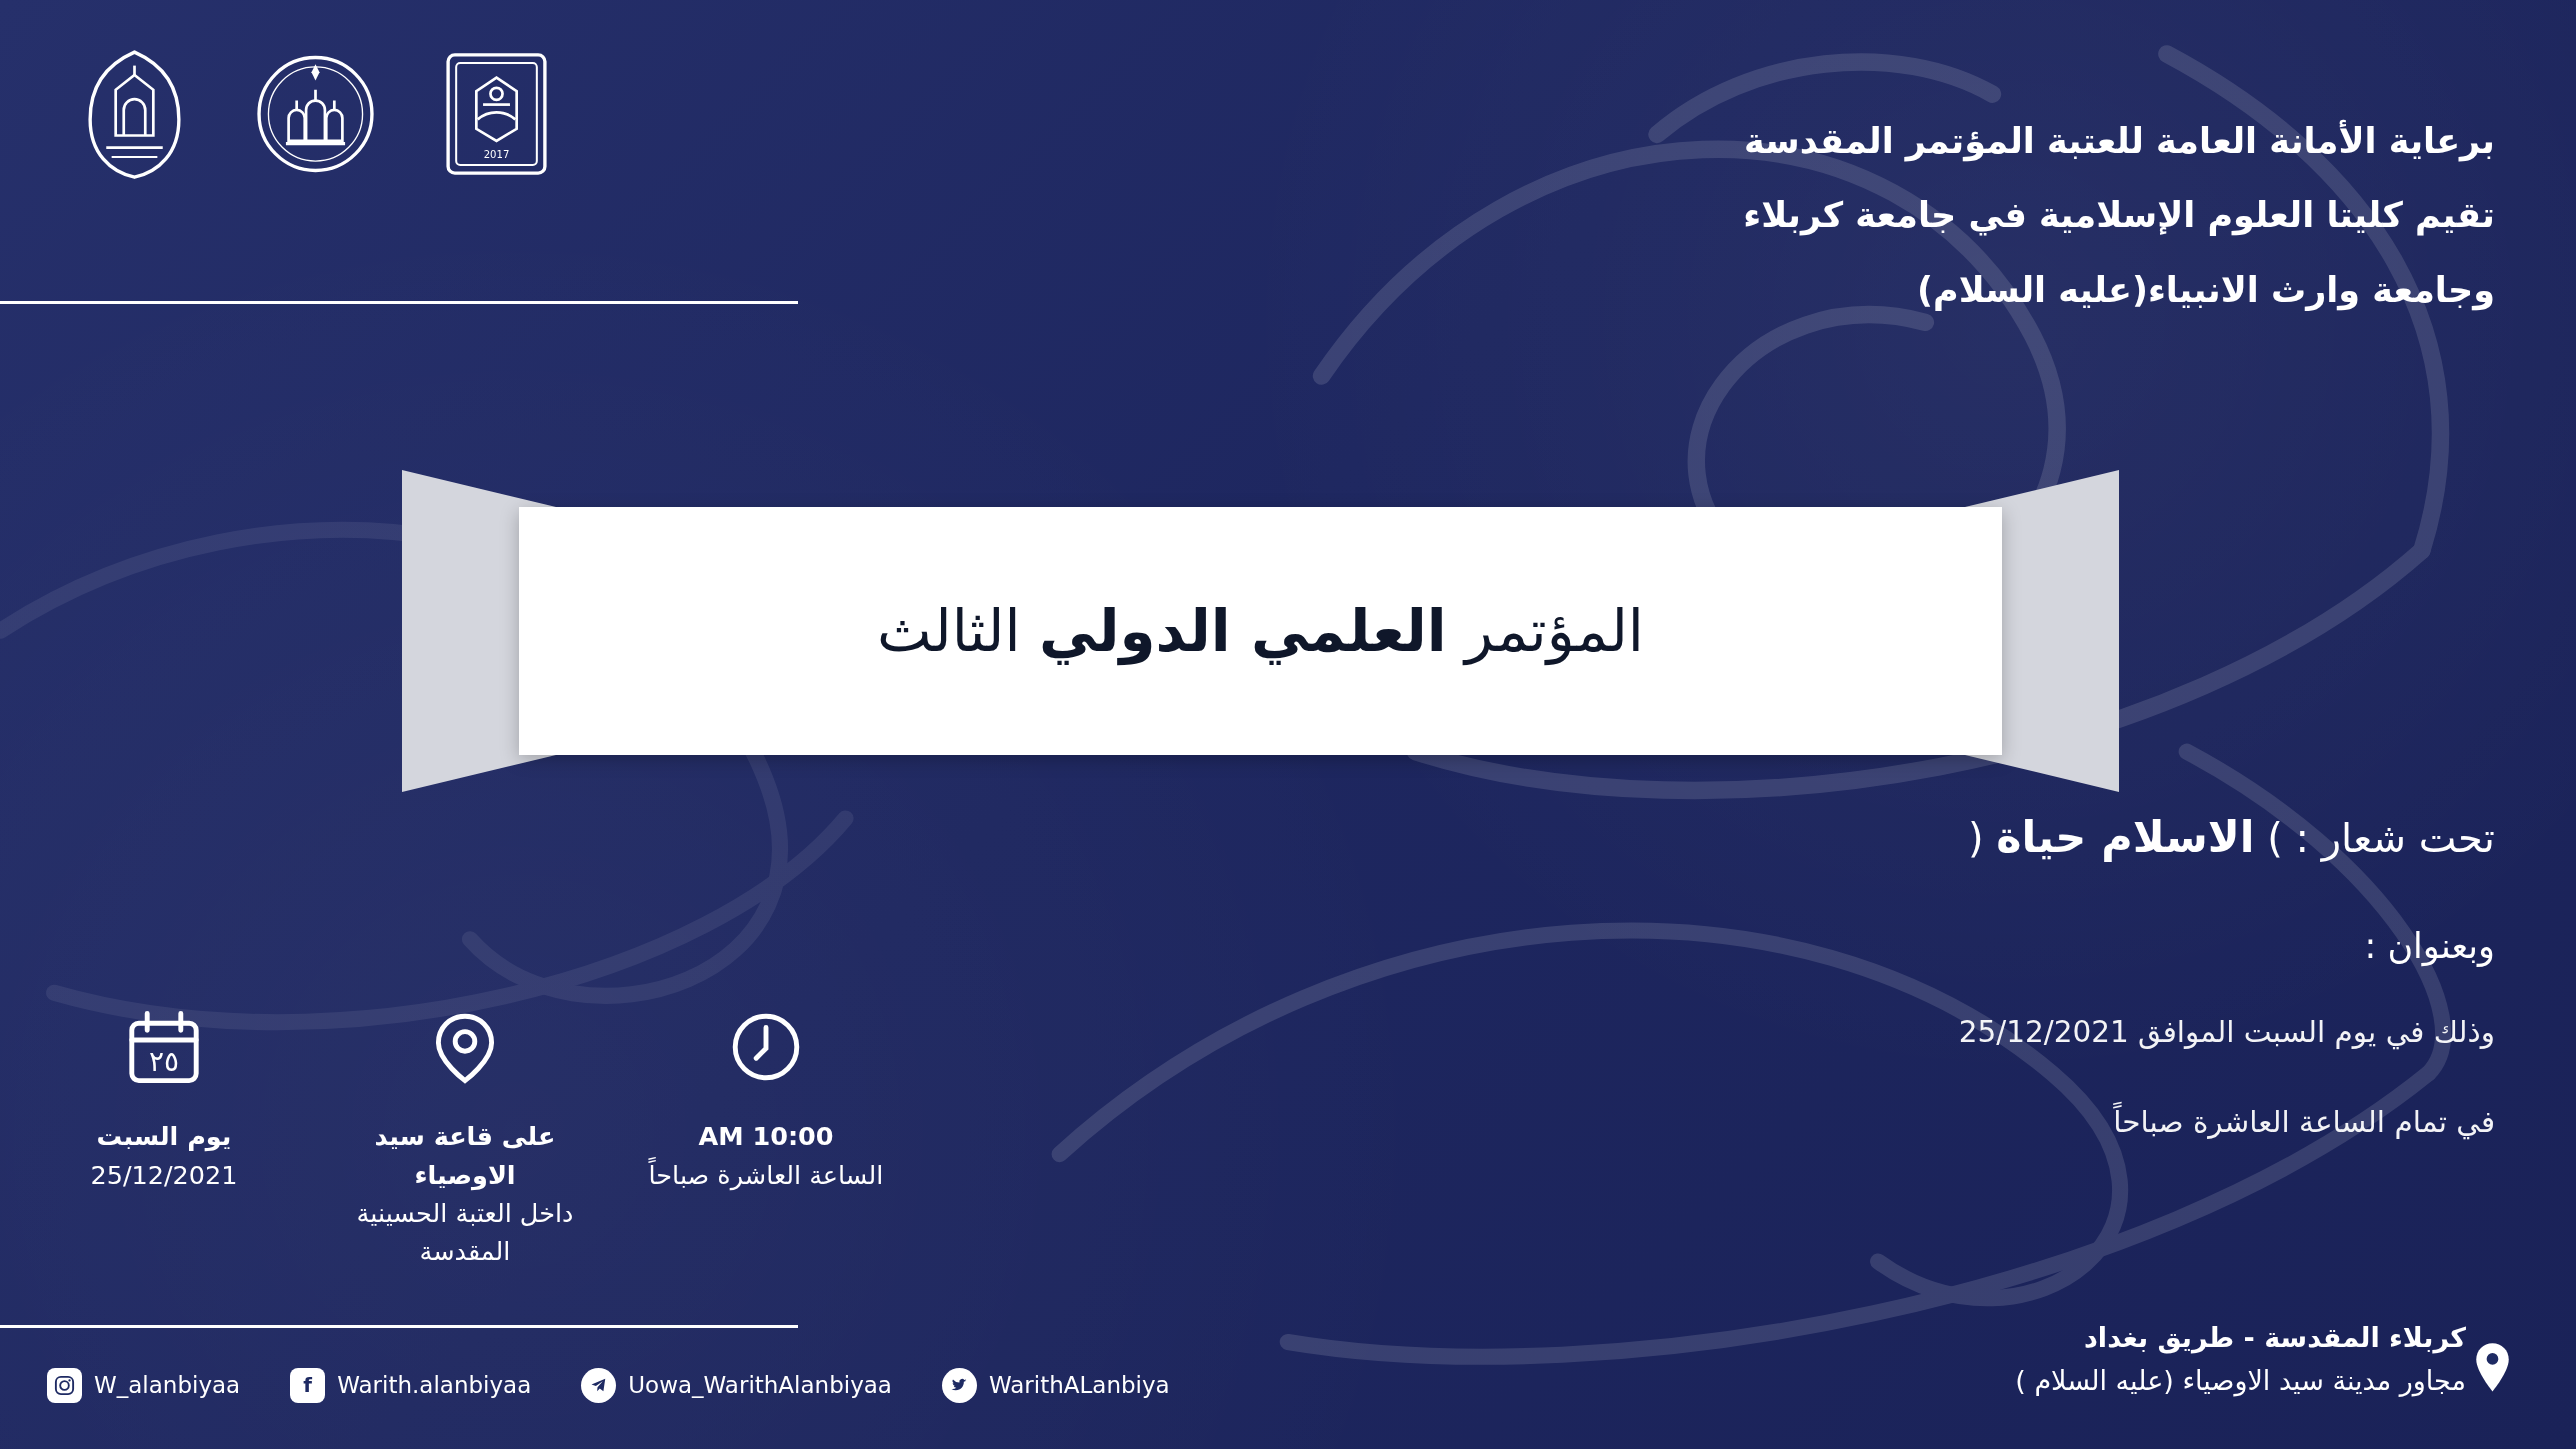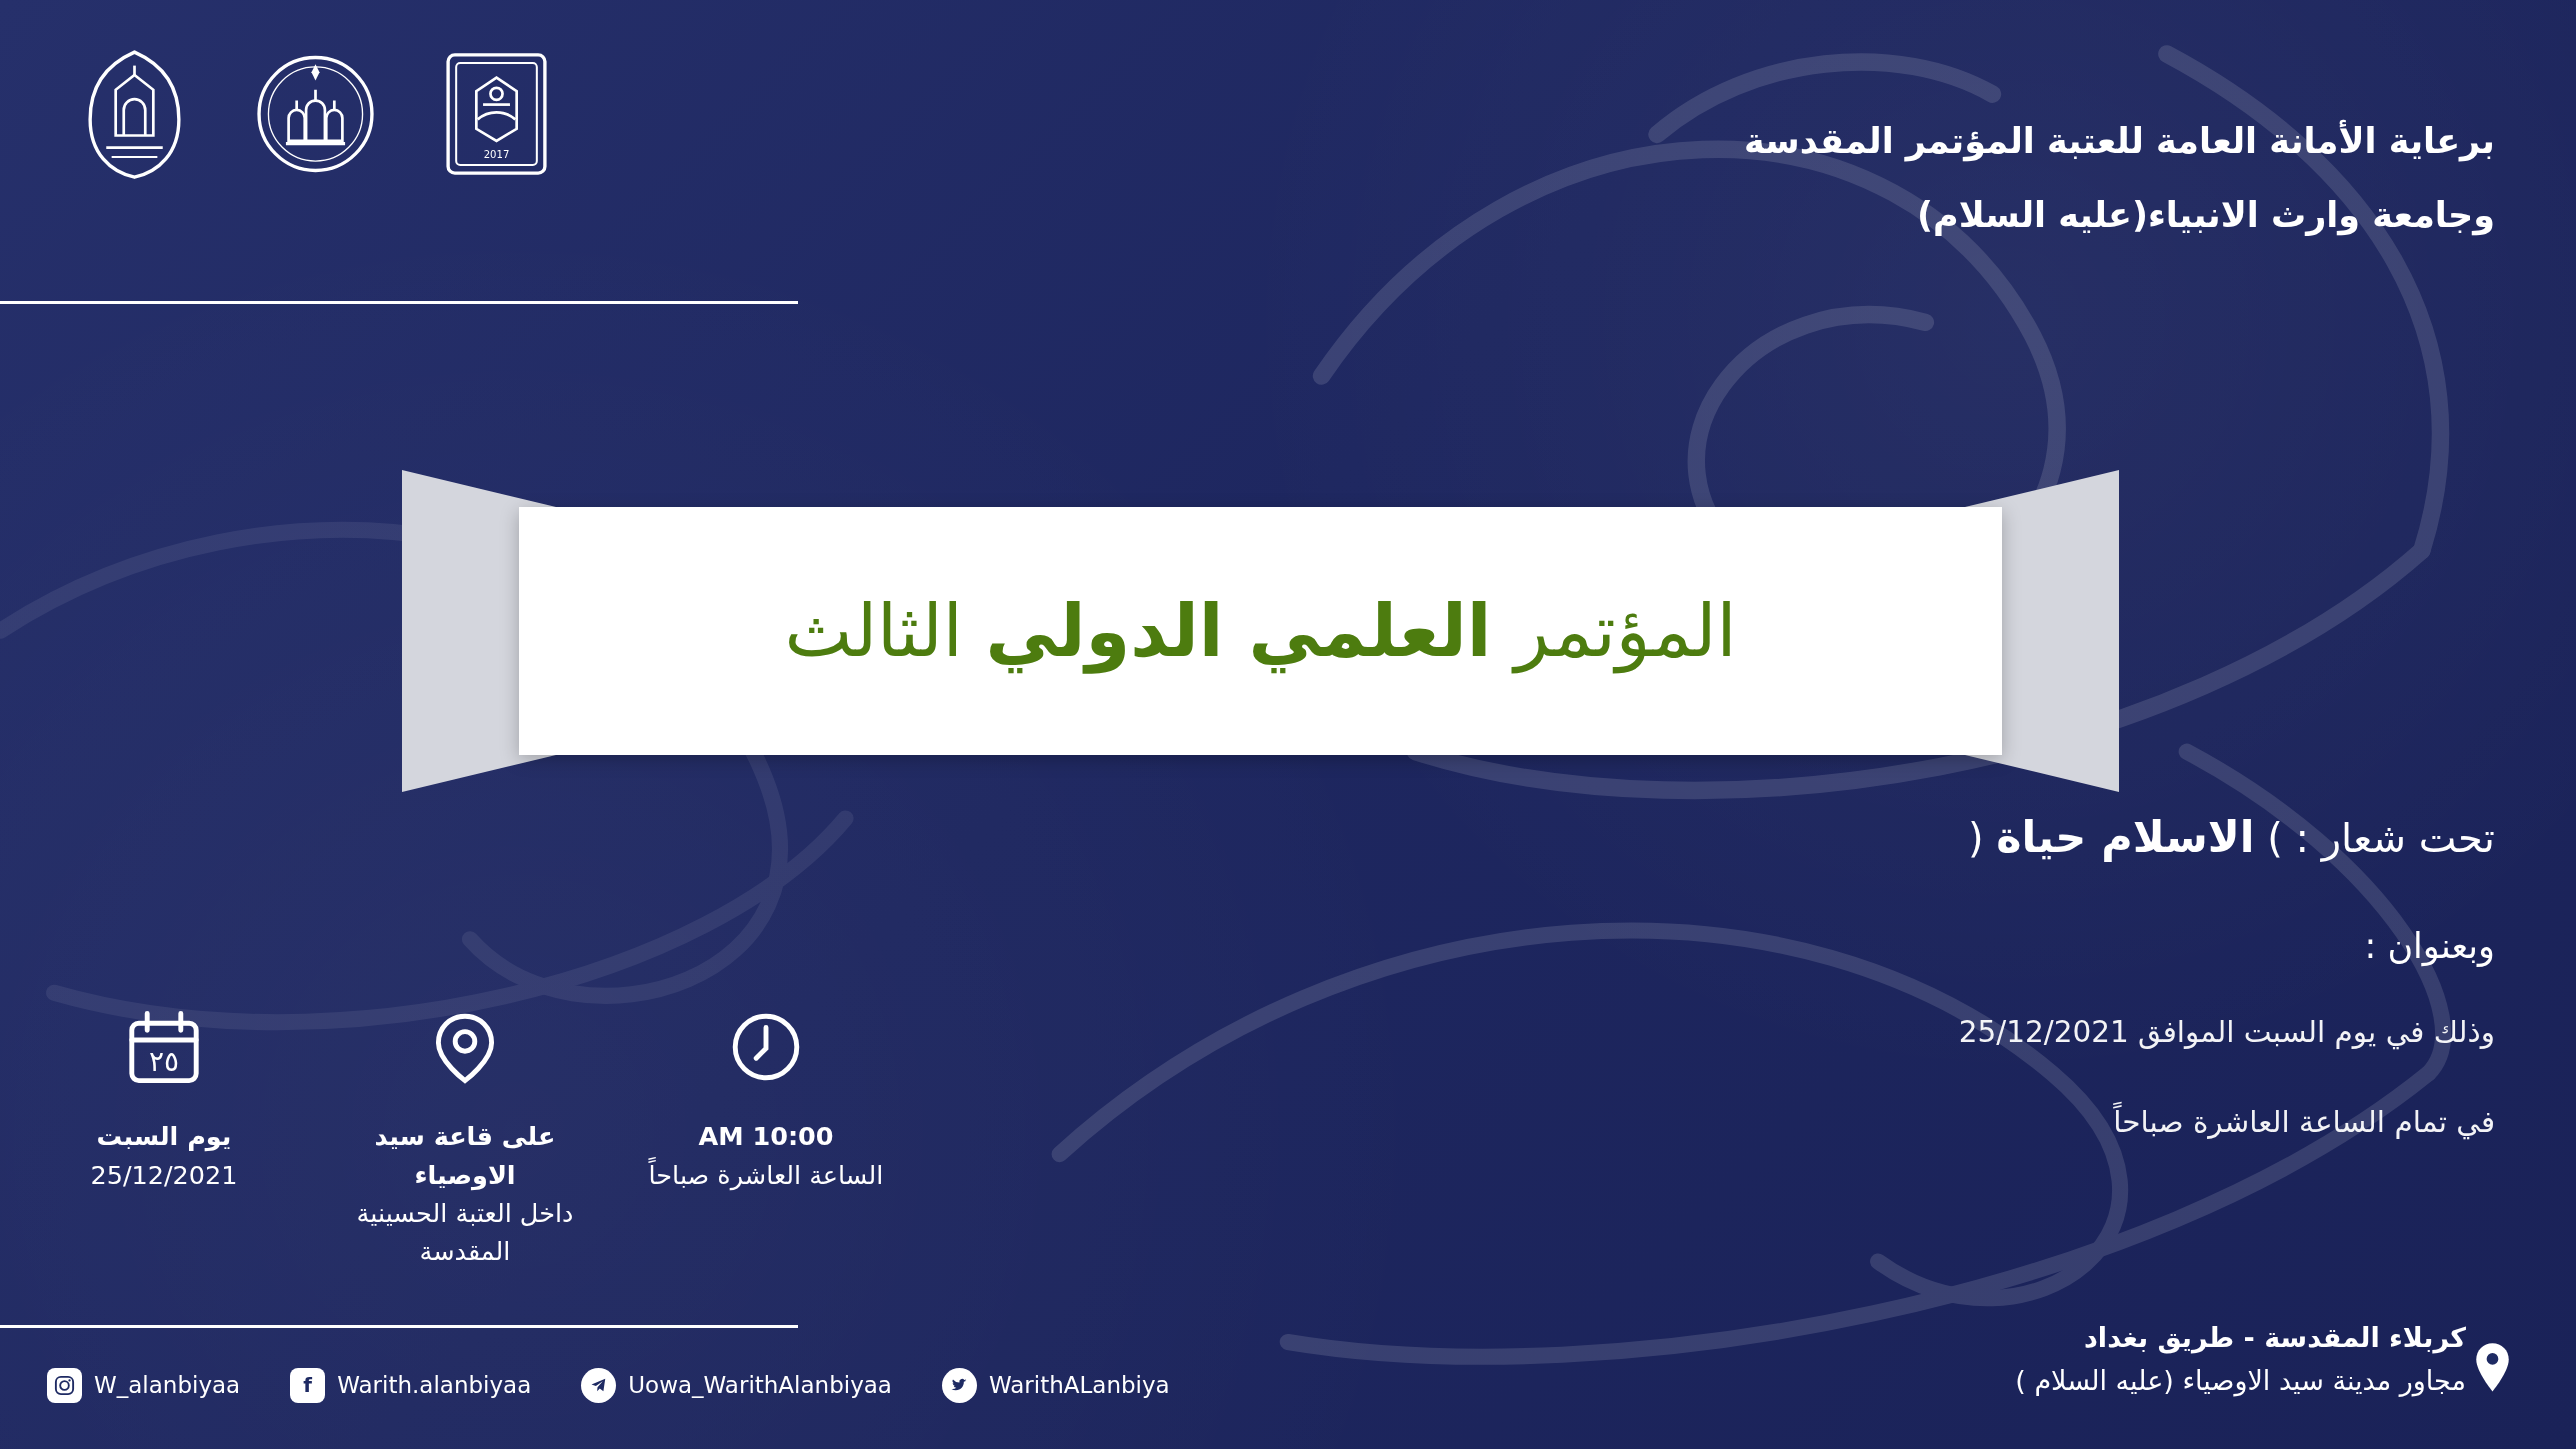--- a/index.html
+++ b/index.html
@@ -46,22 +46,22 @@
     position:absolute;top:0;width:154px;height:322px;background:#d4d6dd;
   }
   .ribbon .tail-l{left:0;clip-path:polygon(0 0,100% 37px,100% 285px,0 100%);}
   .ribbon .tail-r{right:0;clip-path:polygon(100% 0,0 37px,0 285px,100% 100%);}
   .ribbon .band{
     position:absolute;top:37px;left:117px;right:117px;height:248px;background:#ffffff;
     box-shadow:0 5.4px 17.4px rgba(0,0,0,.25);
     display:flex;align-items:center;justify-content:center;
   }
   .ribbon .band .txt{
-    direction:rtl;color:#4d7c0f;white-space:nowrap;
-    font-size:72px;letter-spacing:-0.7px;
+    direction:rtl;color:#0f172a;white-space:nowrap;
+    font-size:58px;letter-spacing:-0.7px;
   }
   .ribbon .band .txt b{font-weight:bold;}
   .ribbon .band .txt span{font-weight:normal;}
 
   
   .slogan{
     position:absolute;top:812px;right:81px;width:1677px;text-align:right;direction:rtl;
     font-size:40px;white-space:nowrap;
   }
   .slogan .bold{font-weight:bold;font-size:43px;}
@@ -169,20 +169,21 @@
         <path d="M90 38 v14" stroke="#fff" stroke-width="4"></path>
         <path d="M48 160 h84" stroke="#fff" stroke-width="4"></path>
         <path d="M56 174 h68" stroke="#fff" stroke-width="3"></path>
       </svg>
     </div>
   </div>
   <div class="logo-rule"></div>
 
   <div class="header-text">
     <div class="line">برعاية الأمانة العامة للعتبة المؤتمر المقدسة</div>
+    <div class="line">تقيم كليتا العلوم الإسلامية في جامعة كربلاء</div>
     <div class="line">وجامعة وارث الانبياء(عليه السلام)</div>
   </div>
 
   <div class="ribbon">
     <div class="tail-l"></div>
     <div class="tail-r"></div>
     <div class="band">
       <div class="txt">
         <span>المؤتمر</span>
         <b>العلمي الدولي</b>

